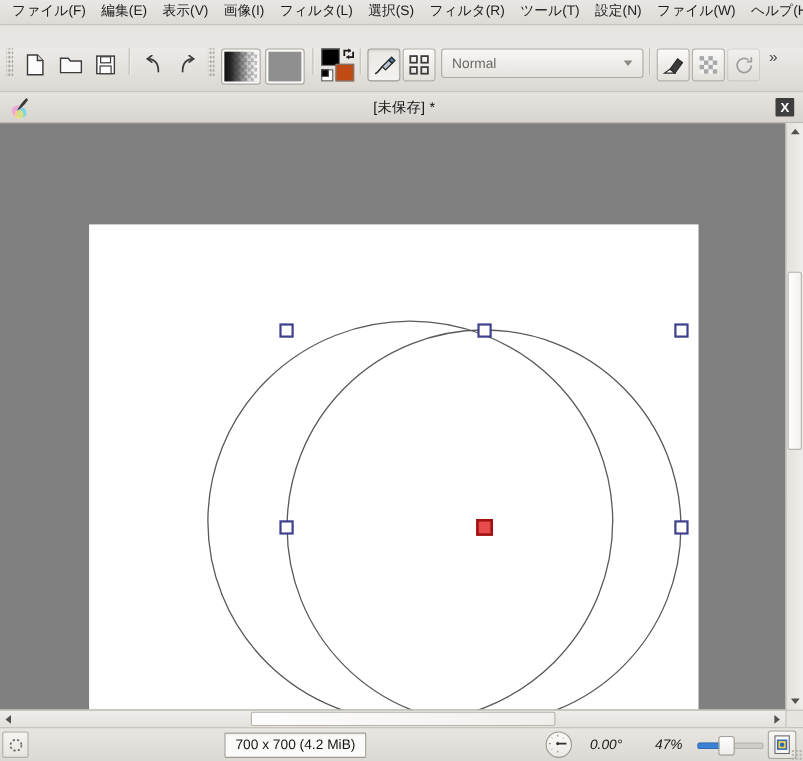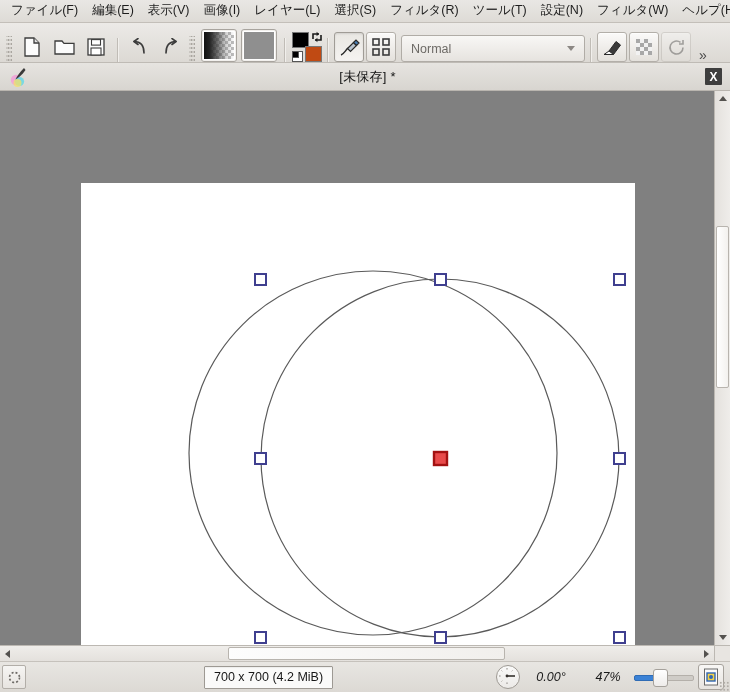--- a/index.html
+++ b/index.html
@@ -41,25 +41,26 @@
     white-space: nowrap;
     cursor: default;
     line-height: 15px;
   }
 
   
   .toolbar {
     height: 39px;
     min-height: 39px;
     display: flex;
-    align-items: flex-end;
+    align-items: flex-start;
     background: linear-gradient(#eceae7, #dcd9d4);
     border-bottom: 1px solid #bfbbb5;
     padding: 0 4px;
     position: relative;
+    margin-top: 21px;
   }
   .grip {
     width: 6px;
     height: 26px;
     margin: 0 4px 0 2px;
     background-image: radial-gradient(circle, #aaa6a0 1px, transparent 1.2px);
     background-size: 3px 4px;
     background-position: 1px 2px;
     flex: 0 0 auto;
   }
@@ -403,26 +404,26 @@
 </head>
 <body>
 
 <div id="app">
 
   <div class="menubar">
     <div class="menu-item">ファイル(F)</div>
     <div class="menu-item">編集(E)</div>
     <div class="menu-item">表示(V)</div>
     <div class="menu-item">画像(I)</div>
-    <div class="menu-item">レイヤー(L)</div>
+    <div class="menu-item">フィルタ(L)</div>
     <div class="menu-item">選択(S)</div>
     <div class="menu-item">フィルタ(R)</div>
     <div class="menu-item">ツール(T)</div>
     <div class="menu-item">設定(N)</div>
-    <div class="menu-item">フィルタ(W)</div>
+    <div class="menu-item">ファイル(W)</div>
     <div class="menu-item">ヘルプ(H)</div>
   </div>
 
   <div class="toolbar">
     <div class="grip"></div>
 
     <div class="tbtn">
       <svg width="18" height="20" viewBox="0 0 18 20">
         <path d="M2 1 h9 l5 5 v13 h-14 z" fill="#fcfcfc" stroke="#3c3c3c" stroke-width="1.3"></path>
         <path d="M11 1 v5 h5" fill="#e2e2e2" stroke="#3c3c3c" stroke-width="1.3"></path>

